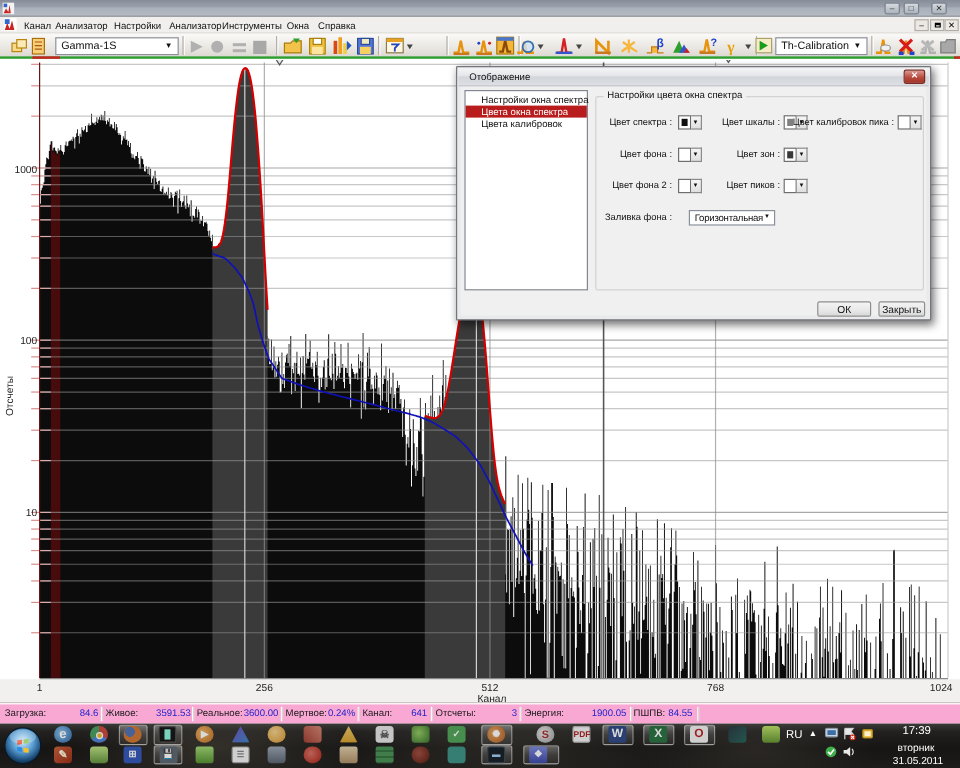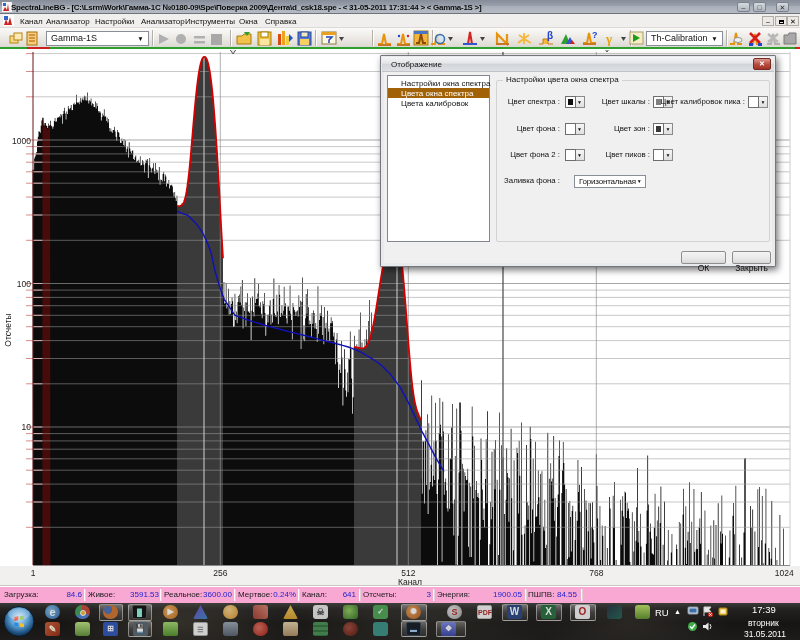--- a/index.html
+++ b/index.html
@@ -48,42 +48,41 @@
  box-shadow:2px 3px 7px rgba(0,0,0,.55), inset 0 0 0 3px #e8eaec}
 #dlgtitle{position:absolute;left:1px;top:1px;width:392px;height:15px;
  background:linear-gradient(#f4f5f6,#e3e5e8 45%,#d2d5da 50%,#dcdfe3);
  border-bottom:1px solid #c0c3c8;font-size:8px;color:#111;padding:3px 16px 0 9px}
 #dlgclose{position:absolute;right:4px;top:2px;width:18px;height:12px;border-radius:2px;
  background:linear-gradient(#d99890,#b84a3e 55%,#a03226);border:1px solid #7a2a20;
  color:#fff;font-size:7px;line-height:10px;text-align:center;font-weight:bold}
 #dlglist{position:absolute;left:6px;top:19px;width:103px;height:167px;background:#fff;
  border:1px solid #828790;font-size:8px;color:#111;padding-top:2px}
 .li{padding:0.5px 0 0.5px 13px;white-space:nowrap;line-height:9px}
-.lisel{background:#a16207;color:#fff}
+.lisel{background:#b91c1c;color:#fff}
 #dlggroup{position:absolute;left:115px;top:24px;width:274px;height:162px;
  border:1px solid #d2d2d2;border-radius:2px}
 #dlggroup .gtitle{position:absolute;left:6px;top:-6px;background:#f0f0f0;padding:0 3px;
  font-size:8px;color:#111;white-space:nowrap}
 .plabel{position:absolute;font-size:7.8px;color:#111;white-space:nowrap;text-align:right}
 .swatch{position:absolute;width:11px;height:12px;background:#fff;border:1px solid #6e6e6e;padding:2px}
 .swatch i{display:block;width:100%;height:100%}
 .swarr{position:absolute;width:9px;height:12px;background:linear-gradient(#f6f6f6,#dfdfdf);
  border:1px solid #8a8a8a;border-left:none;font-size:5px;line-height:11px;text-align:center;color:#111}
 .dbtn{position:absolute;height:13px;background:linear-gradient(#f4f4f4,#e8e8e8 60%,#d8d8d8);
- border:1px solid #8e8e8e;border-radius:2px;font-size:8.5px;color:#111;text-align:center;padding-top:11px}
+ border:1px solid #8e8e8e;border-radius:2px;font-size:8.5px;color:#111;text-align:center;padding-top:1px}
 </style></head>
 <body>
 
 <div class="abs" id="titlebar">
  <svg class="abs" style="left:2px;top:2px" width="10" height="10">
       <rect width="10" height="10" fill="#f4f4f4"></rect>
       <path d="M1 9 L3 5 L5 8 L6 2 L7 9Z" fill="#c22"></path>
       <rect x="1" y="1" width="3" height="3" fill="#36c"></rect>
     </svg>
- <div class="ttxt">SpectraLineBG - [C:\Lsrm\Work\Гамма-1С №0180-09\Spe\Поверка 2009\Дента\d_csk18.spe - &lt; 31-05-2011 17:31:44 &gt; &lt; Gamma-1S &gt;]</div>
  <div class="winbtn" style="left:737px">–</div>
  <div class="winbtn" style="left:753px">□</div>
  <div class="winbtn" style="left:776px">✕</div>
 </div>
 
 <div class="abs" id="menubar">
  <svg class="abs" style="left:3px;top:1px" width="11" height="11">
       <rect width="11" height="11" fill="#fff"></rect>
       <path d="M1 10 L3 4 L5 9 L7 2 L9 10Z" fill="#c22"></path>
       <rect x="1" y="1" width="4" height="4" fill="#36c"></rect>

